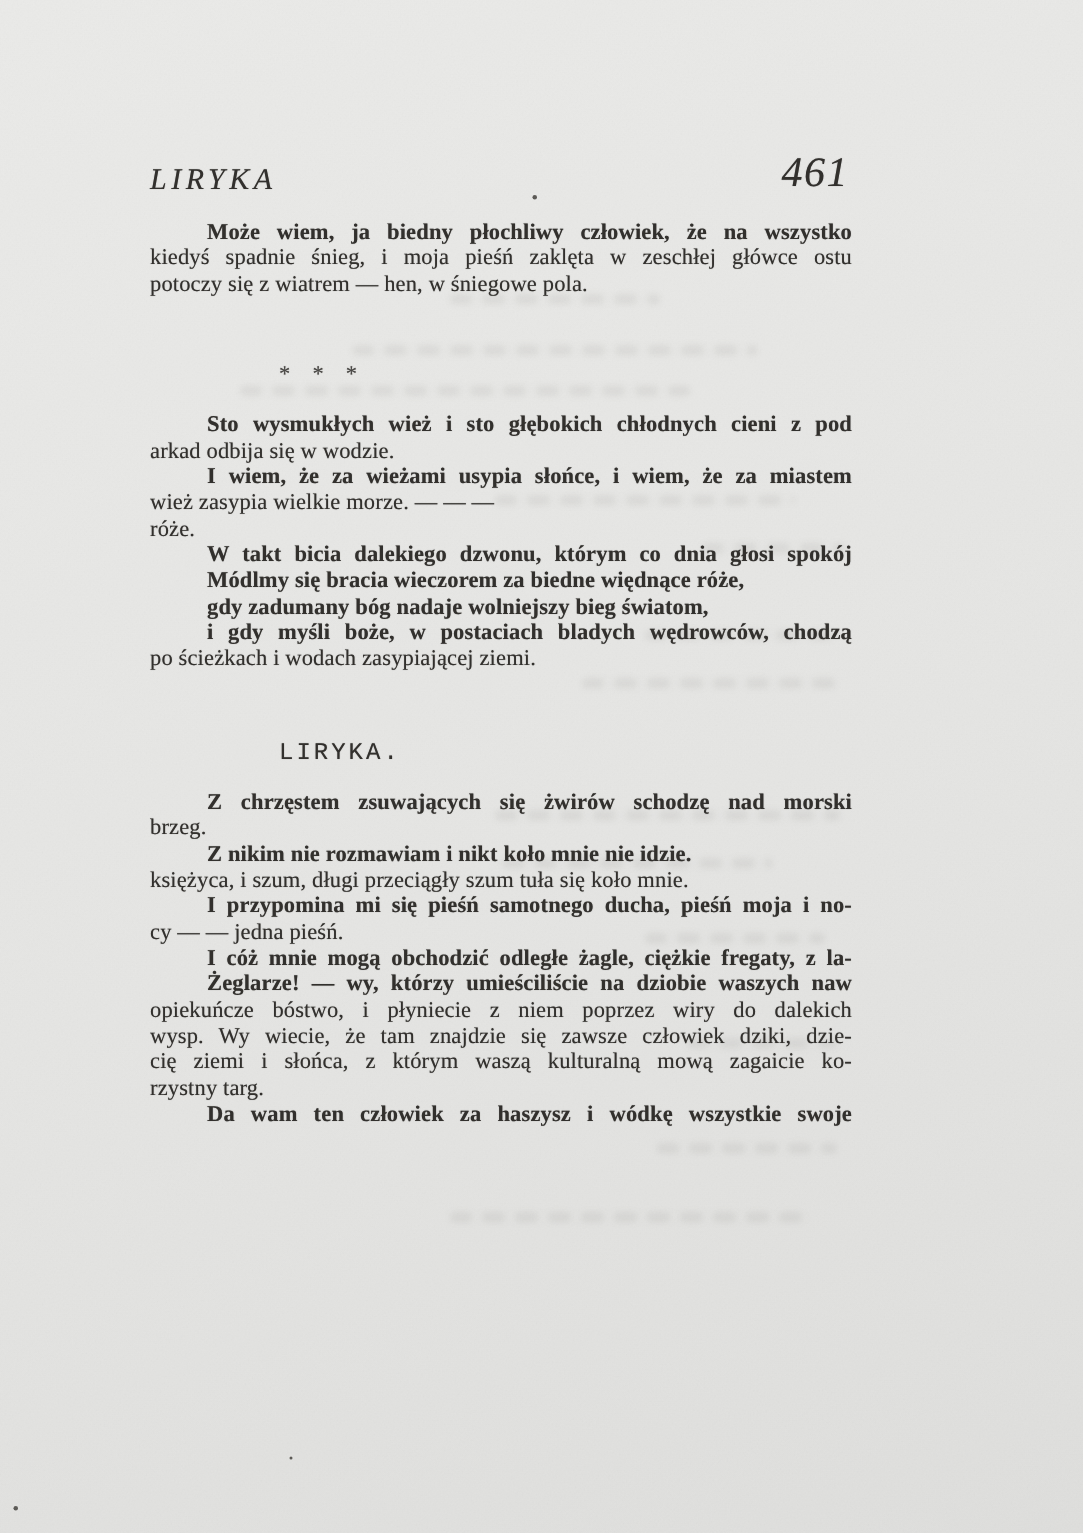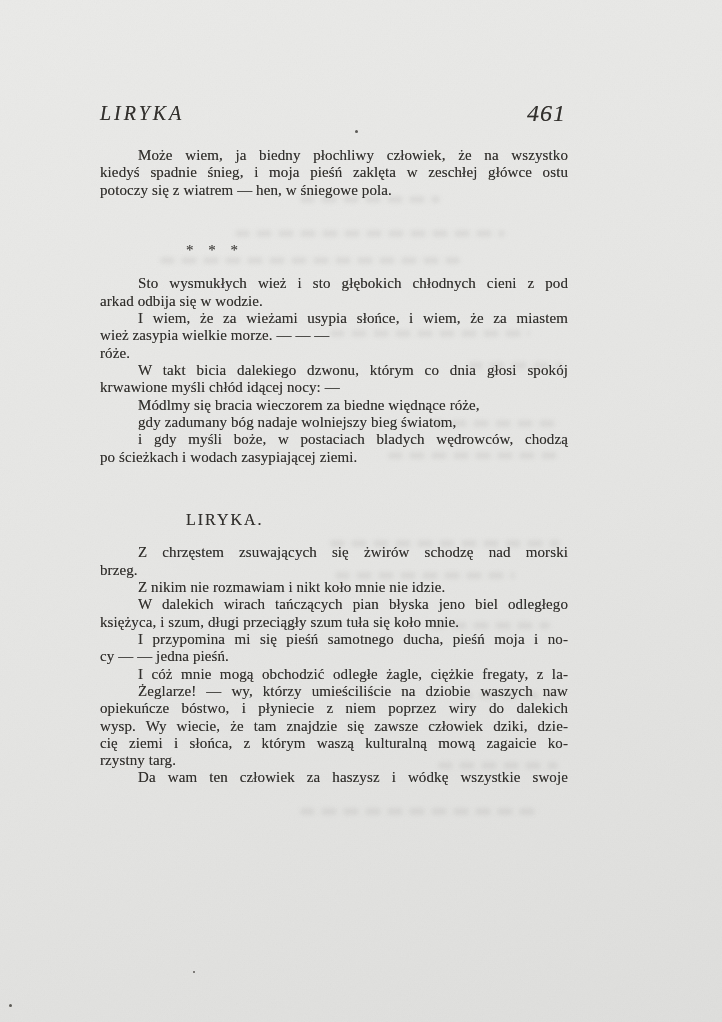--- a/index.html
+++ b/index.html
@@ -6,37 +6,37 @@
   .page{
     position:relative;width:722px;height:1022px;overflow:hidden;
     background:linear-gradient(160deg,#eaeae8 0%,#e5e5e3 55%,#dededc 100%);
     font-family:"Liberation Serif","DejaVu Serif",serif;
     color:#32302d;
     text-shadow:0 0 0.6px rgba(50,48,45,0.55);
   }
   .grain{position:absolute;left:0;top:0;pointer-events:none;}
   .running-head{
     position:absolute;top:100px;left:100px;width:466px;
-    display:flex;justify-content:space-between;align-items:center;
+    display:flex;justify-content:space-between;align-items:flex-end;
     font-style:italic;
   }
   .head-title{font-size:20px;letter-spacing:3px;}
-  .page-number{font-size:24px;letter-spacing:1px;}
+  .page-number{font-size:28px;letter-spacing:1px;}
   .text-block{position:absolute;top:147px;left:100px;width:468px;font-size:15px;}
   .paragraph{margin:0;}
   .line{height:17.32px;line-height:17.32px;letter-spacing:0.1px;white-space:normal;}
   .line.j{text-align:justify;text-align-last:justify;}
-  .line.ind{text-indent:38px;}
+  .line.ind{text-indent:38px;font-weight:bold;}
   .divider{
     margin:42.6px 0 16.6px 86px;height:17.32px;line-height:17.32px;
     font-size:15px;word-spacing:11px;color:#4a4845;
   }
   .section-heading{
     margin:45.6px 0 15.6px 86px;height:17.32px;line-height:17.32px;
-    font-size:16px;letter-spacing:2px;
+    font-size:16px;letter-spacing:2px;font-family:Liberation Mono, monospace;
   }
   .ghost{
     position:absolute;height:7px;border-radius:3px;pointer-events:none;
     background:repeating-linear-gradient(90deg,rgba(110,108,104,0.18) 0 14px,rgba(110,108,104,0.02) 14px 22px);
     filter:blur(2px);opacity:.55;
   }
   .speck{position:absolute;background:#5c5a56;border-radius:50%;pointer-events:none;}
 </style>
 </head>
 <body>
@@ -89,40 +89,38 @@
         <div class="line ind j">I wiem, że za wieżami usypia słońce, i wiem, że za miastem</div>
         <div class="line">wież zasypia wielkie morze. — — —</div>
       </div>
       <div class="paragraph">
         <div class="line">róże.</div>
       </div>
       <div class="paragraph">
         <div class="line ind j">W takt bicia dalekiego dzwonu, którym co dnia głosi spokój</div>
       </div>
       <div class="paragraph">
-        <div class="line">krwawione myśli chłód idącej nocy: —</div>
       </div>
       <div class="paragraph">
         <div class="line ind">Módlmy się bracia wieczorem za biedne więdnące róże,</div>
         <div class="line ind">gdy zadumany bóg nadaje wolniejszy bieg światom,</div>
       </div>
       <div class="paragraph">
         <div class="line ind j">i gdy myśli boże, w postaciach bladych wędrowców, chodzą</div>
         <div class="line">po ścieżkach i wodach zasypiającej ziemi.</div>
       </div>
       <div class="section-heading">LIRYKA.</div>
       <div class="paragraph">
         <div class="line ind j">Z chrzęstem zsuwających się żwirów schodzę nad morski</div>
         <div class="line">brzeg.</div>
       </div>
       <div class="paragraph">
         <div class="line ind">Z nikim nie rozmawiam i nikt koło mnie nie idzie.</div>
       </div>
       <div class="paragraph">
-        <div class="line ind j">W dalekich wirach tańczących pian błyska jeno biel odległego</div>
         <div class="line">księżyca, i szum, długi przeciągły szum tuła się koło mnie.</div>
       </div>
       <div class="paragraph">
         <div class="line ind j">I przypomina mi się pieśń samotnego ducha, pieśń moja i no-</div>
         <div class="line">cy — — jedna pieśń.</div>
       </div>
       <div class="paragraph">
         <div class="line ind j">I cóż mnie mogą obchodzić odległe żagle, ciężkie fregaty, z la-</div>
       </div>
       <div class="paragraph">

